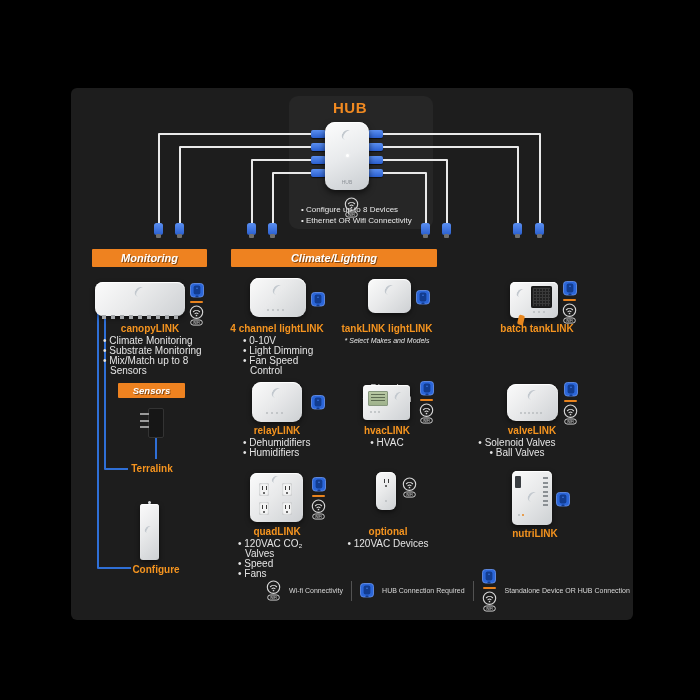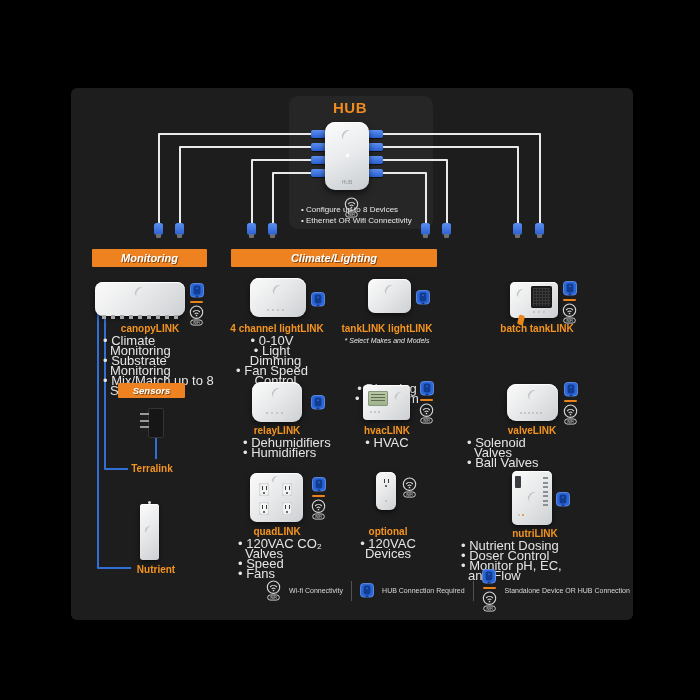--- a/index.html
+++ b/index.html
@@ -27,21 +27,21 @@
 
   .col-header{position:absolute;height:18px;background:#ee8220;border-radius:1px;z-index:3;
               display:flex;align-items:center;justify-content:center;
               font-size:11px;font-weight:bold;font-style:italic;color:#fff;
               text-shadow:1px 1px 0 rgba(0,0,0,.45);white-space:nowrap;}
   .sub-header{position:absolute;height:15px;background:#ee8220;border-radius:1px;z-index:3;
               display:flex;align-items:center;justify-content:center;
               font-size:9.5px;font-weight:bold;font-style:italic;color:#fff;
               text-shadow:1px 1px 0 rgba(0,0,0,.45);}
   .pname{position:absolute;text-align:center;font-size:10px;font-weight:bold;color:#f5941f;z-index:3;white-space:nowrap;}
-  .blist{position:absolute;font-size:13px;line-height:10px;color:#e4e4e4;z-index:3;}
+  .blist{position:absolute;font-size:10px;line-height:10px;color:#e4e4e4;z-index:3;}
   .blist .bi{padding-left:7px;text-indent:-7px;}
   .blist.center{text-align:center;}
   .blist.center .bi{padding-left:0;text-indent:0;}
   .note{position:absolute;text-align:center;font-style:italic;font-size:7px;color:#e4e4e4;z-index:3;}
   .it{font-style:italic;}
 
   .device{position:absolute;background:linear-gradient(135deg,#fbfbfb 0%,#e9eaeb 45%,#cdd0d3 100%);
           box-shadow:0 2px 5px rgba(0,0,0,.55), inset 0 1px 1px #fff;z-index:4;}
   .swoosh{position:absolute;width:9px;height:11px;border-left:2px solid #c2c8ce;
           border-radius:50%/60% 60% 40% 40%;transform:rotate(28deg);}
@@ -187,36 +187,36 @@
 
   <div class="sensor" style="left:148px;top:408px;width:14px;height:28px;">
     <span class="prongs"></span>
   </div>
   <div class="pname" style="left:102px;top:463px;width:100px;">Terralink</div>
 
   <div class="device" style="left:140px;top:504px;width:19px;height:56px;border-radius:3px;">
     <span class="clima-cap"></span>
     <span class="swoosh" style="left:5px;top:22px;width:6px;height:8px;"></span>
   </div>
-  <div class="pname" style="left:106px;top:564px;width:100px;">Nutrient</div>
+  <div class="pname" style="left:106px;top:564px;width:100px;">Configure</div>
 
   <div class="device" style="left:250px;top:278px;width:56px;height:39px;border-radius:9px;">
     <span class="swoosh" style="left:23px;top:7px;"></span>
     <span class="dots" style="left:17px;bottom:6px;"></span>
   </div>
   <span class="ic-hub abs" style="left:311px;top:292px;">
   <svg viewBox="0 0 14 16" xmlns="http://www.w3.org/2000/svg">
     <rect x="0.5" y="0.5" width="13" height="13.5" rx="3" fill="#2b66d9" stroke="#6b97f2" stroke-width="0.8"></rect>
     <rect x="3.6" y="2.6" width="6.8" height="9" rx="2" fill="#123c8f"></rect>
     <circle cx="7" cy="5.2" r="0.8" fill="#3f79e8"></circle>
     <rect x="5.4" y="12.4" width="3.2" height="1.8" rx="0.9" fill="#123c8f"></rect>
   </svg>
 </span>
   <div class="pname" style="left:217px;top:323px;width:120px;">4 channel lightLINK</div>
-  <div class="blist" style="left:227px;top:336px;width:90px;text-align:center;">
+  <div class="blist" style="left:243px;top:336px;width:90px;">
     <div class="bi">0-10V</div>
     <div class="bi">Light Dimming</div>
     <div class="bi">Fan Speed Control</div>
   </div>
 
   <div class="device" style="left:368px;top:279px;width:43px;height:34px;border-radius:7px;">
     <span class="swoosh" style="left:17px;top:6px;"></span>
   </div>
   <span class="ic-hub abs" style="left:416px;top:290px;">
   <svg viewBox="0 0 14 16" xmlns="http://www.w3.org/2000/svg">
@@ -384,45 +384,40 @@
     <circle cx="8" cy="7.5" r="6.6" fill="none" stroke="#d6d6d6" stroke-width="1.2"></circle>
     <path d="M4.7 7 A4.7 4.7 0 0 1 11.3 7" fill="none" stroke="#d6d6d6" stroke-width="1.2" stroke-linecap="round"></path>
     <path d="M6.4 9.1 A2.3 2.3 0 0 1 9.6 9.1" fill="none" stroke="#d6d6d6" stroke-width="1.2" stroke-linecap="round"></path>
     <circle cx="8" cy="11" r="0.9" fill="#d6d6d6"></circle>
     <rect x="1.8" y="15.8" width="12.4" height="5.4" rx="2.7" fill="none" stroke="#d6d6d6" stroke-width="1"></rect>
     <text x="8" y="19.9" text-anchor="middle" font-size="3.6" fill="#d6d6d6">WIFI</text>
   </svg>
 </span>
   </span>
   <div class="pname" style="left:482px;top:425px;width:100px;">valveLINK</div>
-  <div class="blist" style="left:467px;top:438px;width:100px;">
+  <div class="blist" style="left:467px;top:438px;width:100px;text-align:center;">
     <div class="bi">Solenoid Valves</div>
     <div class="bi">Ball Valves</div>
   </div>
 
   <div class="device" style="left:512px;top:471px;width:40px;height:54px;border-radius:5px;">
     <span class="nutri-blk"></span>
     <span class="nutri-strip"></span>
     <span class="swoosh" style="left:16px;top:21px;"></span>
     <span class="dots" style="left:6px;bottom:9px;box-shadow:4px 0 0 #e8871e;"></span>
   </div>
   <span class="ic-hub abs" style="left:556px;top:492px;">
   <svg viewBox="0 0 14 16" xmlns="http://www.w3.org/2000/svg">
     <rect x="0.5" y="0.5" width="13" height="13.5" rx="3" fill="#2b66d9" stroke="#6b97f2" stroke-width="0.8"></rect>
     <rect x="3.6" y="2.6" width="6.8" height="9" rx="2" fill="#123c8f"></rect>
     <circle cx="7" cy="5.2" r="0.8" fill="#3f79e8"></circle>
     <rect x="5.4" y="12.4" width="3.2" height="1.8" rx="0.9" fill="#123c8f"></rect>
   </svg>
 </span>
   <div class="pname" style="left:485px;top:528px;width:100px;">nutriLINK</div>
-  <div class="blist" style="left:461px;top:541px;width:115px;">
-    <div class="bi">Nutrient Dosing</div>
-    <div class="bi">Doser Control</div>
-    <div class="bi">Monitor pH, EC, and Flow</div>
-  </div>
 
   <div class="legend">
     <span class="ic-wifi">
   <svg viewBox="0 0 16 22" xmlns="http://www.w3.org/2000/svg">
     <circle cx="8" cy="7.5" r="6.6" fill="none" stroke="#d6d6d6" stroke-width="1.2"></circle>
     <path d="M4.7 7 A4.7 4.7 0 0 1 11.3 7" fill="none" stroke="#d6d6d6" stroke-width="1.2" stroke-linecap="round"></path>
     <path d="M6.4 9.1 A2.3 2.3 0 0 1 9.6 9.1" fill="none" stroke="#d6d6d6" stroke-width="1.2" stroke-linecap="round"></path>
     <circle cx="8" cy="11" r="0.9" fill="#d6d6d6"></circle>
     <rect x="1.8" y="15.8" width="12.4" height="5.4" rx="2.7" fill="none" stroke="#d6d6d6" stroke-width="1"></rect>
     <text x="8" y="19.9" text-anchor="middle" font-size="3.6" fill="#d6d6d6">WIFI</text>

